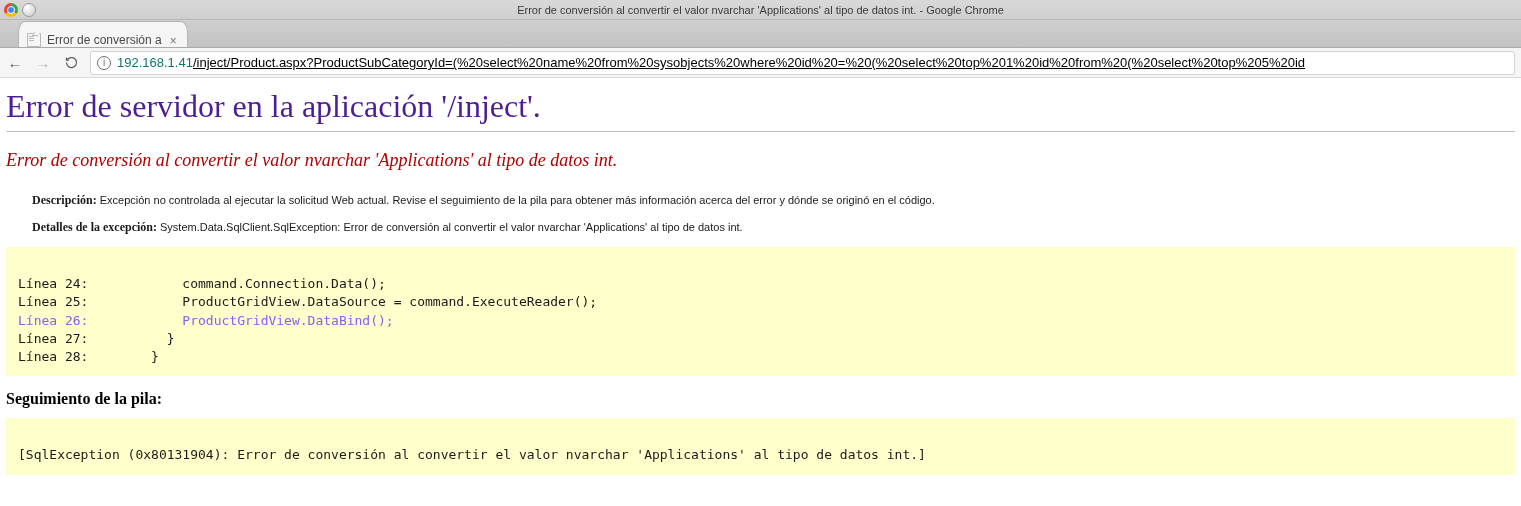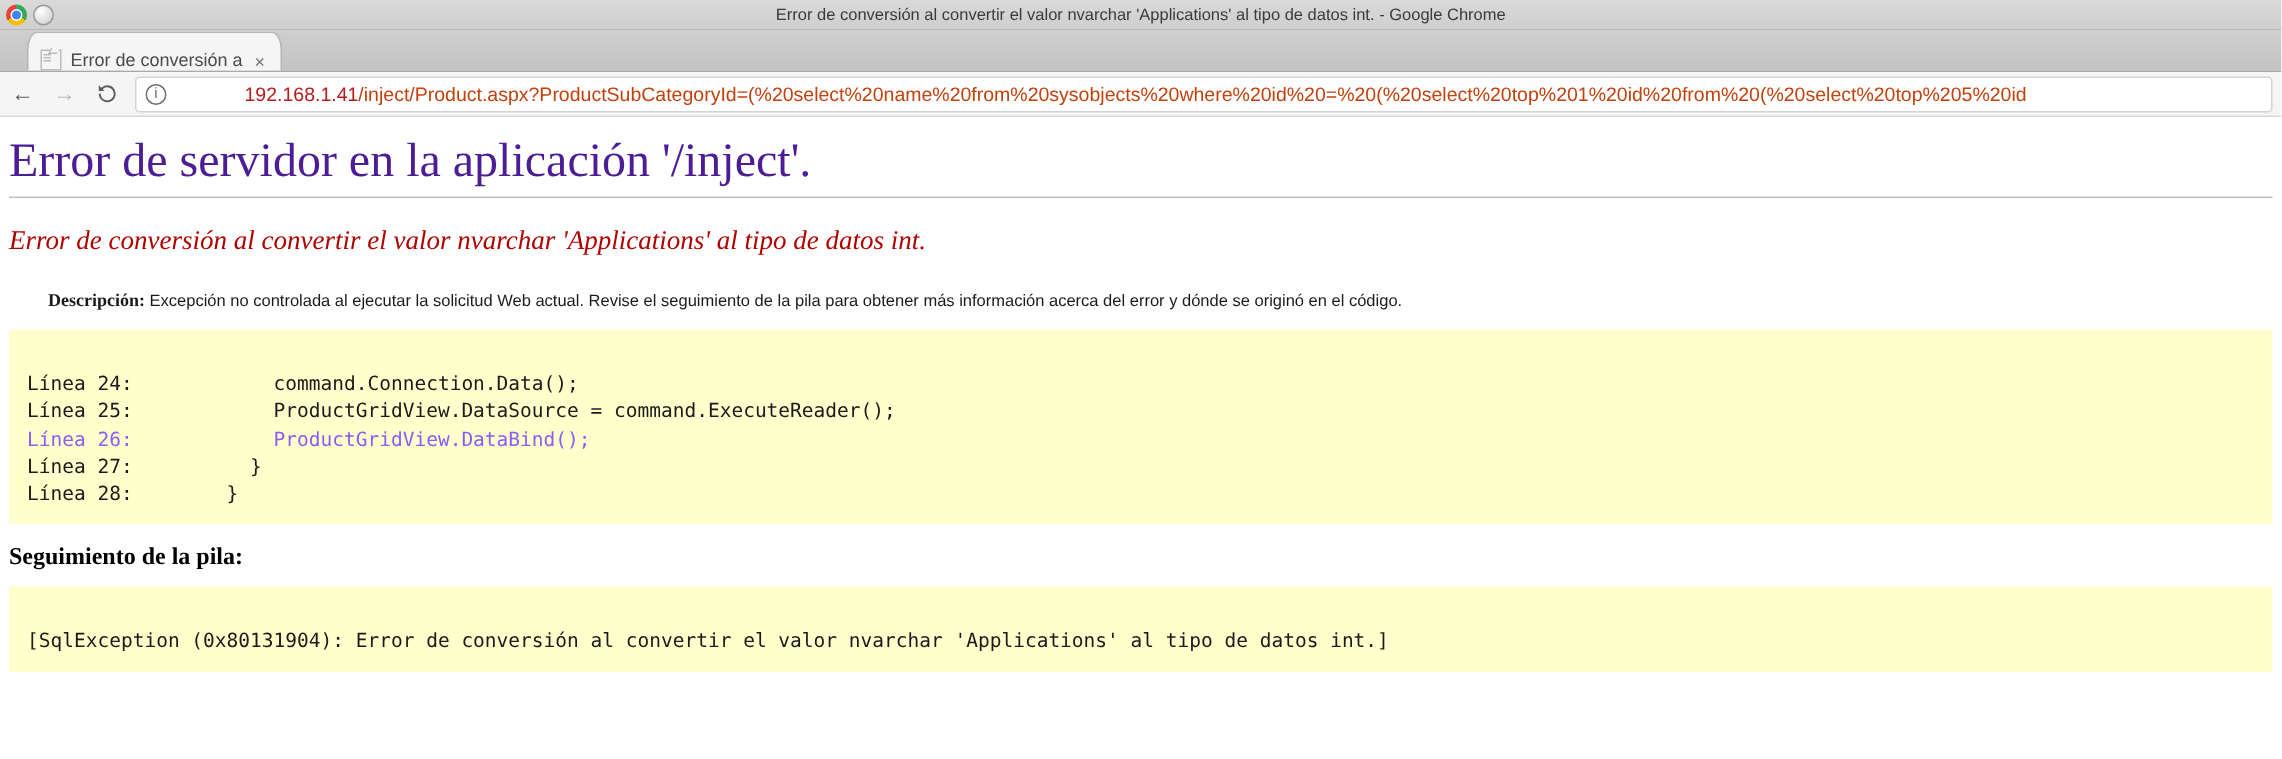--- a/index.html
+++ b/index.html
@@ -20,22 +20,22 @@
   .tab .close { margin-left:8px; font-size:12px; color:#777; line-height:1; }
 
   
   .toolbar { height:30px; background:#f5f5f5; display:flex; align-items:center; padding:0 6px; border-bottom:1px solid #d9d9d9; gap:10px; }
   .tbtn { width:18px; height:18px; display:flex; align-items:center; justify-content:center; color:#5c5c5c; }
   .tbtn.disabled { color:#b8b8b8; }
   .arrow { font-size:15px; line-height:1; }
   .reload svg { width:15px; height:15px; }
   .omnibox { flex:1; height:24px; border:1px solid #d4d4d4; border-radius:3px; display:flex; align-items:center; padding:0 6px; background:#fff; font-size:13px; color:#3a3a3a; white-space:nowrap; overflow:hidden; }
   .omnibox .info { width:14px; height:14px; border:1px solid #6f6f6f; border-radius:50%; display:flex; align-items:center; justify-content:center; font-size:10px; color:#6f6f6f; margin-right:6px; }
-  .omnibox .host { color:#b91c1c;margin-left:46px; }
-  .omnibox .path { color:#c2410c; }
+  .omnibox .host { color:#0f766e; }
+  .omnibox .path { color:#000000;text-decoration:underline; }
 
   
   .page { padding:10px 6px 0 6px; }
   h1.err { font-family:"Times New Roman",serif; color:#4c1d95; font-weight:normal; font-size:32px; margin-bottom:6px; }
   .hr { border-top:1px solid #bfbfbf; margin-bottom:18px; width:100%; }
   h2.errsub { font-family:"Times New Roman",serif; font-style:italic; color:#b00000; font-weight:normal; font-size:18px; margin-bottom:22px; }
   .kv { font-size:11px; font-family:Arial,Helvetica,sans-serif; color:#1a1a1a; margin-bottom:12px; }
   .kv b { font-family:"Times New Roman",serif; font-weight:bold; font-size:12px;margin-left:26px; }
   .codeblock { background:#FFFFCC; padding:10px 0 10px 12px; margin:8px 0 14px 0; font-family:"DejaVu Sans Mono",Consolas,monospace; font-size:13px; line-height:1.4; color:#1a1a1a; white-space:pre; overflow:hidden; }
   .codeblock .hl { color:#8b5cf6; }
@@ -88,20 +88,23 @@
 </div>
 
 <div class="page">
   <h1 class="err">Error de servidor en la aplicación '/inject'.</h1>
   <div class="hr"></div>
   <h2 class="errsub">Error de conversión al convertir el valor nvarchar 'Applications' al tipo de datos int.</h2>
 
   <div class="kv">
     <b>Descripción:</b><span> Excepción no controlada al ejecutar la solicitud Web actual. Revise el seguimiento de la pila para obtener más información acerca del error y dónde se originó en el código.</span>
   </div>
+  <div class="kv">
+    <b>Detalles de la excepción:</b><span> System.Data.SqlClient.SqlException: Error de conversión al convertir el valor nvarchar 'Applications' al tipo de datos int.</span>
+  </div>
 
   <div class="codeblock">
 <span>Línea 24:            command.Connection.Data();</span>
 <span>Línea 25:            ProductGridView.DataSource = command.ExecuteReader();</span>
 <span class="hl">Línea 26:            ProductGridView.DataBind();</span>
 <span>Línea 27:          }</span>
 <span>Línea 28:        }</span></div>
 
 
   <div class="stacklab">Seguimiento de la pila:</div>

